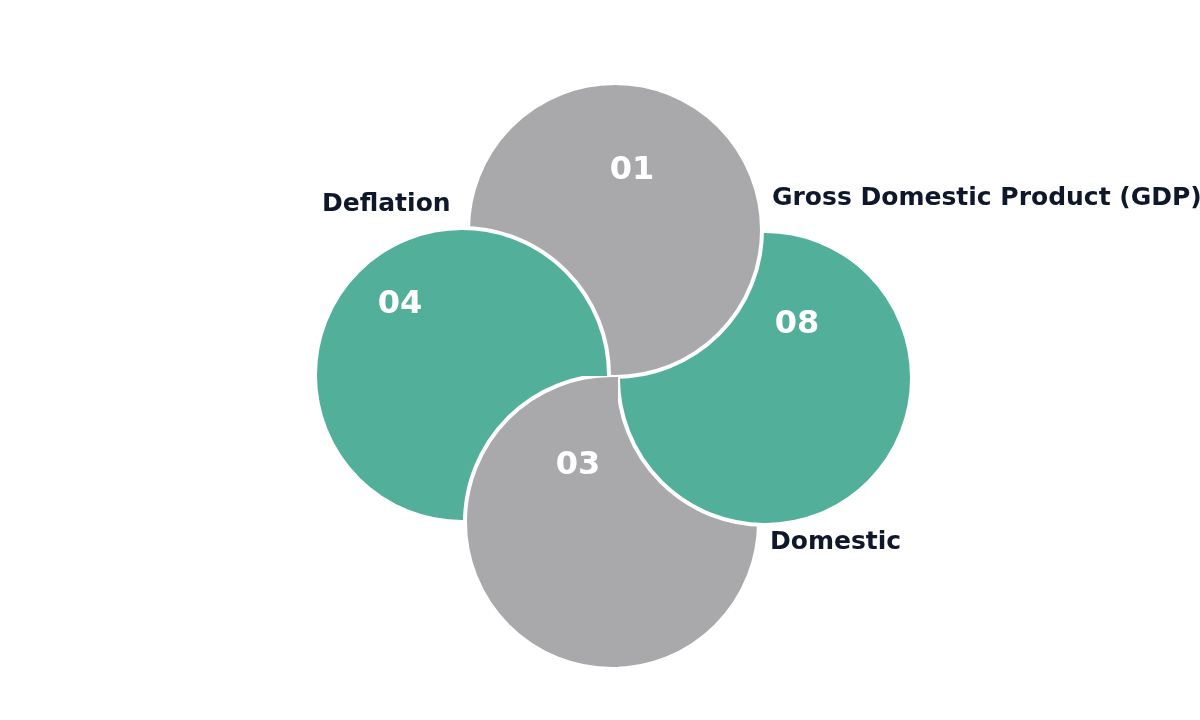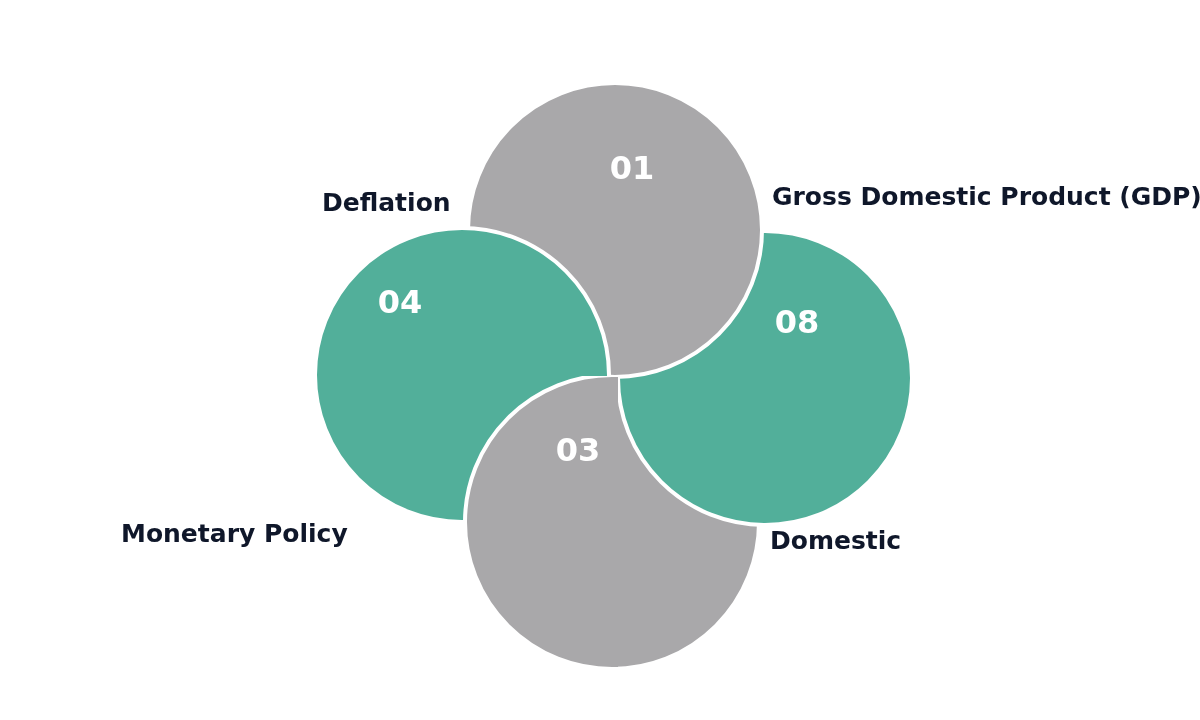--- a/index.html
+++ b/index.html
@@ -31,20 +31,19 @@
         <rect x="300" y="376" width="318" height="300"></rect>
       </clipPath>
     </defs>
     <g clip-path="url(#clip03)" stroke="#ffffff" stroke-width="4">
       <circle cx="612" cy="522" r="147" fill="#a9a8aa"></circle>
     </g>
   </svg>
 
   <span class="num" style="left:632px; top:168px;">01</span>
   <span class="num" style="left:797px; top:322px;">08</span>
-  <span class="num" style="left:578px; top:450px;">03</span>
+  <span class="num" style="left:578px; top:463px;">03</span>
   <span class="num" style="left:400px; top:302px;">04</span>
 
   <span class="label" style="left:772px; top:182px;">Gross Domestic Product (GDP)</span>
   <span class="label" style="left:770px; top:526px;">Domestic</span>
-  <span class="label" style="left:121px; top:519px;">Monetary Policy</span>
   <span class="label" style="left:322px; top:188px;">Deflation</span>
 </div>
 
 </body></html>

